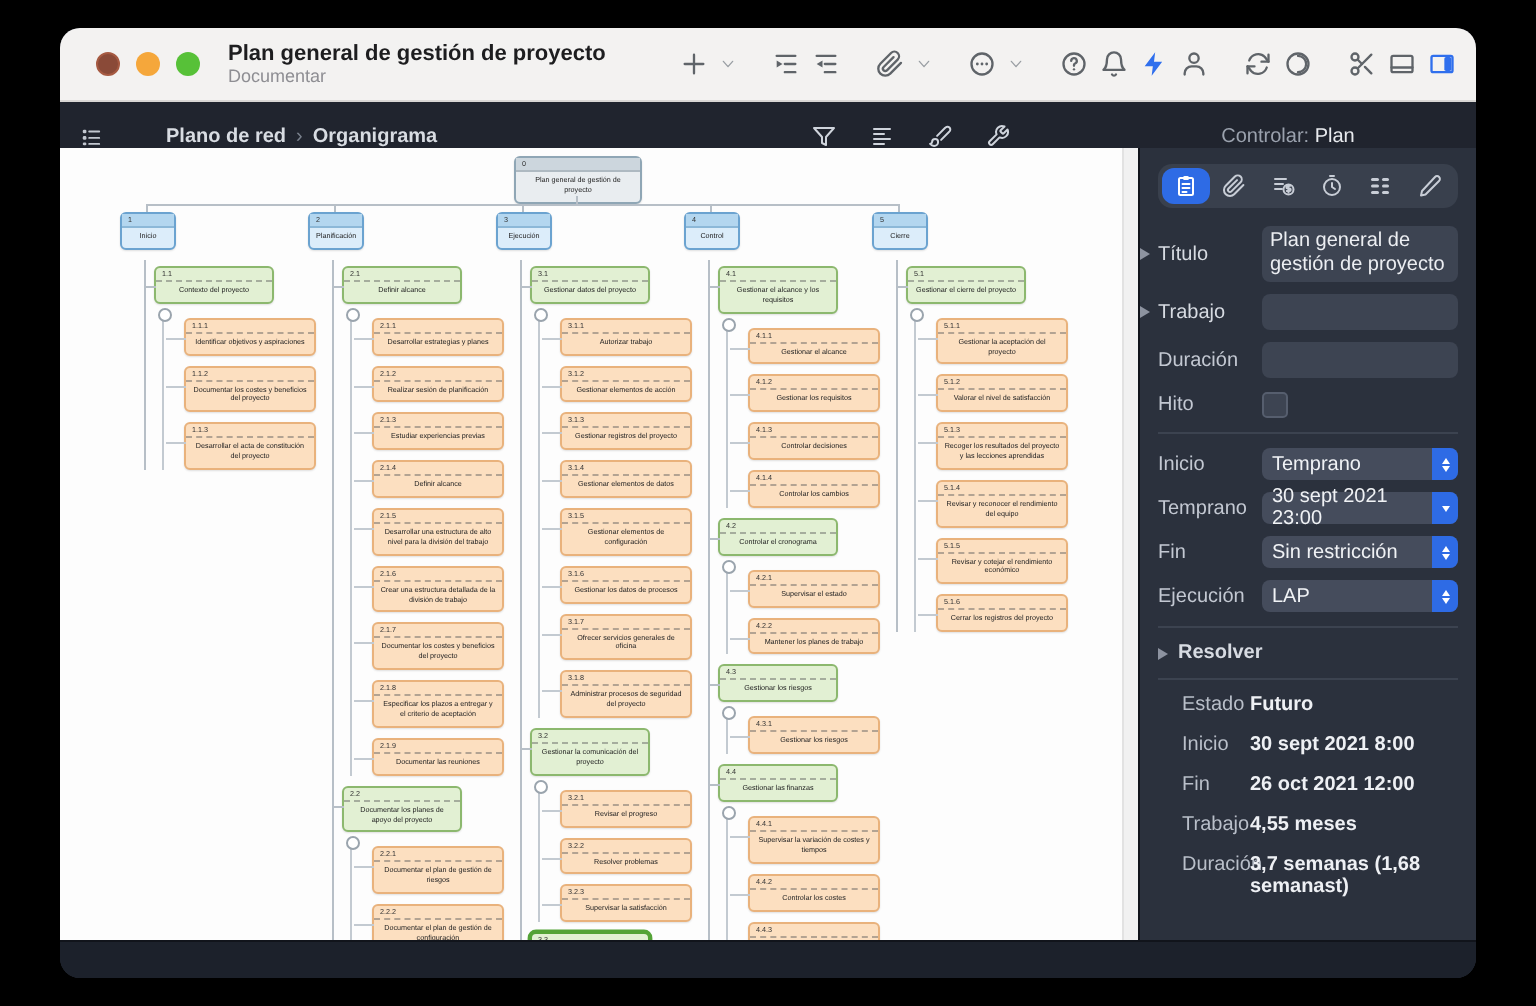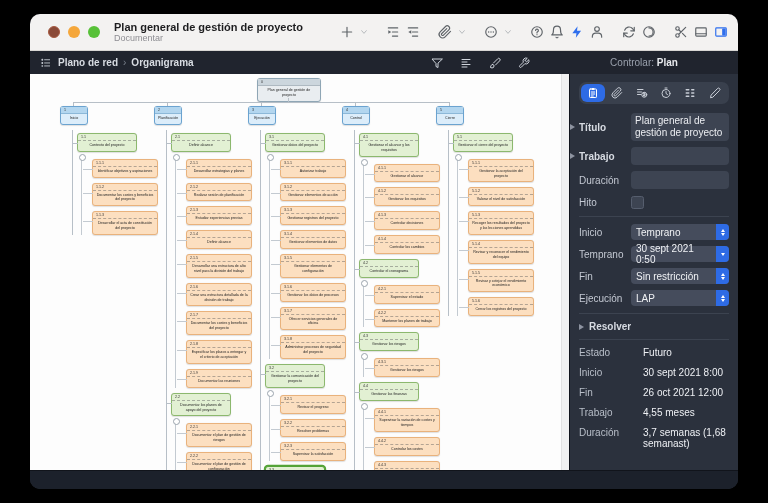--- a/index.html
+++ b/index.html
@@ -16,30 +16,30 @@
   .titleblock{line-height:1.15;}
   .titleblock .t{font-size:11px;font-weight:bold;color:#1d1d1f;}
   .titleblock .s{font-size:9px;color:#8e8e93;}
   .tb-icons{margin-left:auto;display:flex;align-items:center;gap:4px;}
   .tb-group{display:flex;align-items:center;gap:6px;margin-left:14px;}
   .tb-ic{color:#5f6469;display:flex;align-items:center;cursor:default;}
   .tb-ic svg{width:14px;height:14px;}
   .tb-ic.small svg{width:8px;height:8px;color:#9a9fa4;}
   .tb-ic.accent{color:#2f6fed;}
   
-  .navbar{height:23px;background:#20242e;display:flex;align-items:center;padding:0 10px;flex:0 0 auto;color:#c9ced7;font-size:10px;}
+  .navbar{height:23px;background:#20242e;display:flex;align-items:flex-end;padding:0 10px;flex:0 0 auto;color:#c9ced7;font-size:10px;gap:25px;}
   .nav-ic{display:flex;align-items:center;color:#c2c7d0;margin-right:7px;}
   .nav-ic svg{width:11px;height:11px;}
   .crumbs{display:flex;align-items:center;gap:5px;font-weight:bold;color:#d8dce2;}
   .crumb-sep{color:#79808c;font-weight:normal;}
   .nav-tools{display:flex;align-items:center;gap:17px;margin-left:auto;margin-right:30px;}
   .nav-tools .tb-ic{color:#cfd4dc;}
   .nav-tools .tb-ic svg{width:12px;height:12px;}
   .activity{width:168px;flex:0 0 auto;text-align:center;font-size:10px;color:#9aa1ad;}
-  .activity b{color:#e8eaee;font-weight:bold;}
+  .activity b{color:#e8eaee;font-weight:normal;}
   
   .main{flex:1;display:flex;min-height:0;}
   .canvas{flex:1;background:#fdfdfd;position:relative;overflow:hidden;border-right:1px solid #11141b;}
   .scrollstrip{position:absolute;right:0;top:0;bottom:0;width:7px;background:#f1f1f1;border-left:1px solid #e2e2e2;}
   
   .node{position:relative;border-radius:3px;border:1px solid;margin-bottom:5px;box-shadow:0 .5px 1px rgba(0,0,0,.12);background:#fff;}
   .node .num{font-size:3.6px;color:#333;padding:1px 3px;border-bottom:1px dashed rgba(90,90,90,.45);}
   .node .lbl{font-size:3.6px;color:#222;text-align:center;padding:2px 3px 3px;line-height:1.35;}
   .blue-n{background:#dcedfa;border-color:#6ba3d0;width:26px;}
   .blue-n .num{background:#b3d6ef;border-bottom:1px solid #8cb8d8;}
@@ -61,38 +61,38 @@
   .hline{position:absolute;top:28px;left:43px;width:376px;height:1px;background:#b7bfc7;}
   .stub{position:absolute;width:1px;background:#b7bfc7;}
   
   .inspector{width:168px;flex:0 0 auto;background:#2b313d;color:#c3c8d2;font-size:10px;padding:8px 9px 0;box-sizing:border-box;overflow:hidden;}
   .tabbar{background:#39404d;border-radius:7px;display:flex;padding:2px;margin-bottom:9px;}
   .tab{flex:1;height:18px;border-radius:6px;display:flex;align-items:center;justify-content:center;color:#c8cdd6;}
   .tab svg{width:12px;height:12px;}
   .tab.active{background:#2e6be5;color:#fff;}
   .row{display:flex;align-items:center;margin-bottom:6px;min-height:14px;}
   .row .lab{width:52px;flex:0 0 auto;position:relative;}
-  .row .lab.b{font-weight:bold;color:#d7dbe2;}
+  .row .lab.b{font-weight:normal;color:#d7dbe2;}
   .tri{position:absolute;left:-9px;top:2px;width:0;height:0;border-top:3.5px solid transparent;border-bottom:3.5px solid transparent;border-left:5px solid #8d93a0;}
   .inputbox{flex:1;background:#3d4452;border-radius:4px;min-height:14px;padding:2px 4px;color:#eceef2;line-height:1.2;}
   .inputbox.multi{min-height:24px;}
   .checkbox{width:11px;height:11px;background:#3d4452;border:1px solid #565e6e;border-radius:2.5px;}
   .select{flex:1;background:#454c5c;border-radius:4px;height:16px;display:flex;align-items:center;color:#f0f2f5;padding-left:5px;position:relative;}
   .select .val{flex:1;}
   .stepper{width:13px;height:16px;background:#2e6be5;border-radius:0 4px 4px 0;display:flex;flex-direction:column;align-items:center;justify-content:center;gap:1px;}
   .stepper .up{width:0;height:0;border-left:2.6px solid transparent;border-right:2.6px solid transparent;border-bottom:3.2px solid #fff;}
   .stepper .dn{width:0;height:0;border-left:2.6px solid transparent;border-right:2.6px solid transparent;border-top:3.2px solid #fff;}
   .divider{height:1px;background:#3c4350;margin:7px 0;}
   .sechead{display:flex;align-items:center;font-weight:bold;color:#d7dbe2;position:relative;margin-bottom:4px;}
   .sechead .tri2{width:0;height:0;margin-right:5px;}
   .tri2.right{border-top:3.5px solid transparent;border-bottom:3.5px solid transparent;border-left:5px solid #8d93a0;}
   .tri2.down{border-left:3.5px solid transparent;border-right:3.5px solid transparent;border-top:5px solid #8d93a0;}
   .exrow{display:flex;margin-bottom:9px;}
-  .exrow .lab{width:64px;flex:0 0 auto;color:#b9bfc9;}
-  .exrow .val{color:#eef0f4;}
+  .exrow .lab{width:34px;flex:0 0 auto;color:#b9bfc9;margin-left:12px;}
+  .exrow .val{color:#eef0f4;font-weight:bold;}
   
   .statusbar{height:18px;background:#1c212b;flex:0 0 auto;border-top:1px solid #11141b;}
 </style>
 </head>
 <body>
 
 <div class="window">
 
   <div class="titlebar">
     <div class="lights">
@@ -659,21 +659,21 @@
           <span class="stepper">
               <span class="up"></span>
               <span class="dn"></span>
             </span>
         </div>
       </div>
 
       <div class="row">
         <span class="lab">Temprano</span>
         <div class="select">
-          <span class="val">30 sept 2021 0:50</span>
+          <span class="val">30 sept 2021 23:00</span>
           <span class="stepper">
               <span class="dn"></span>
             </span>
         </div>
       </div>
 
       <div class="row">
         <span class="lab">Fin</span>
         <div class="select">
           <span class="val">Sin restricción</span>

